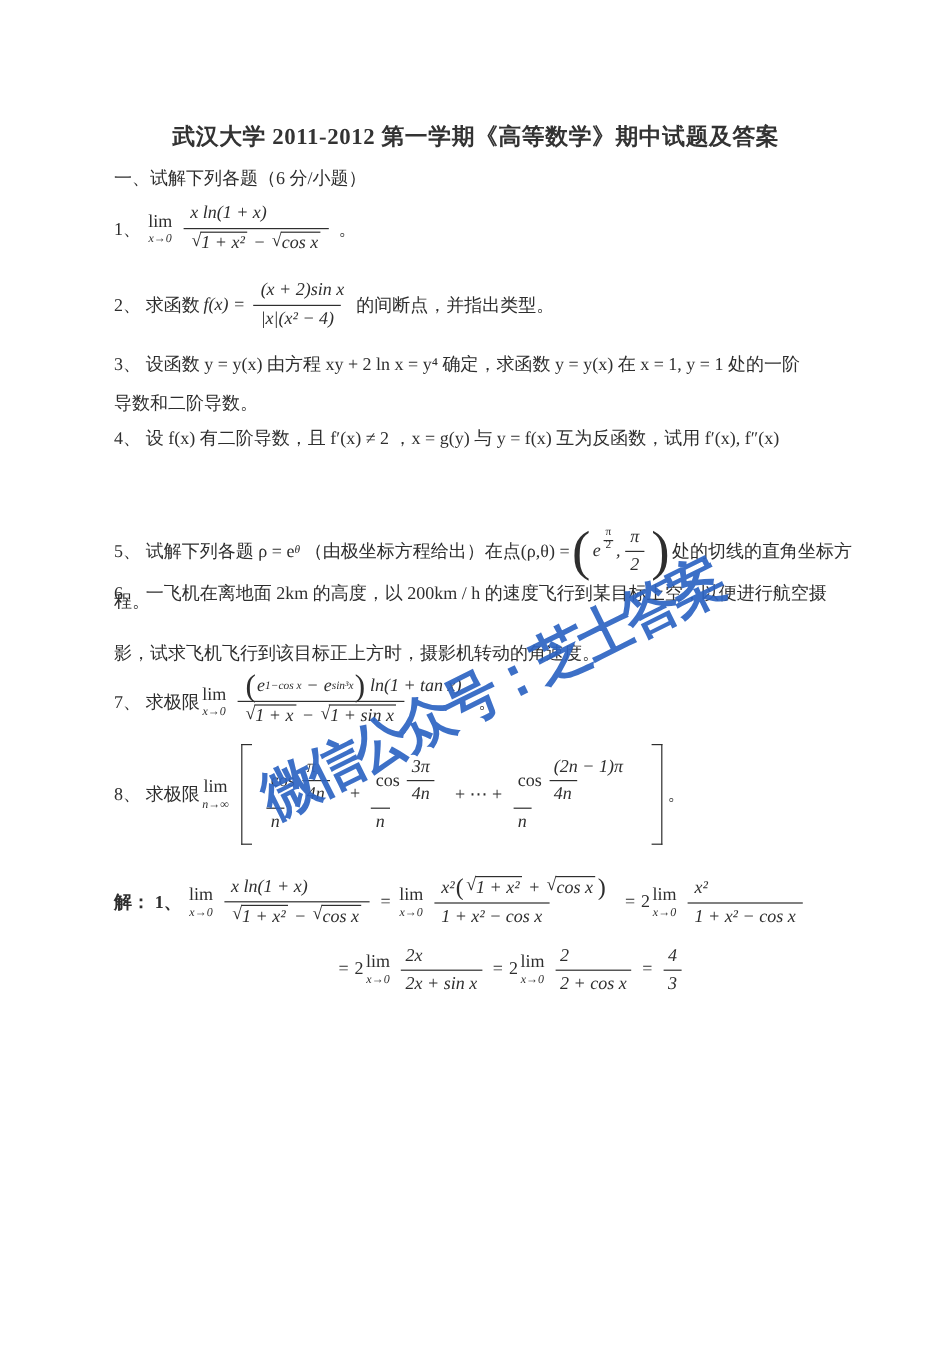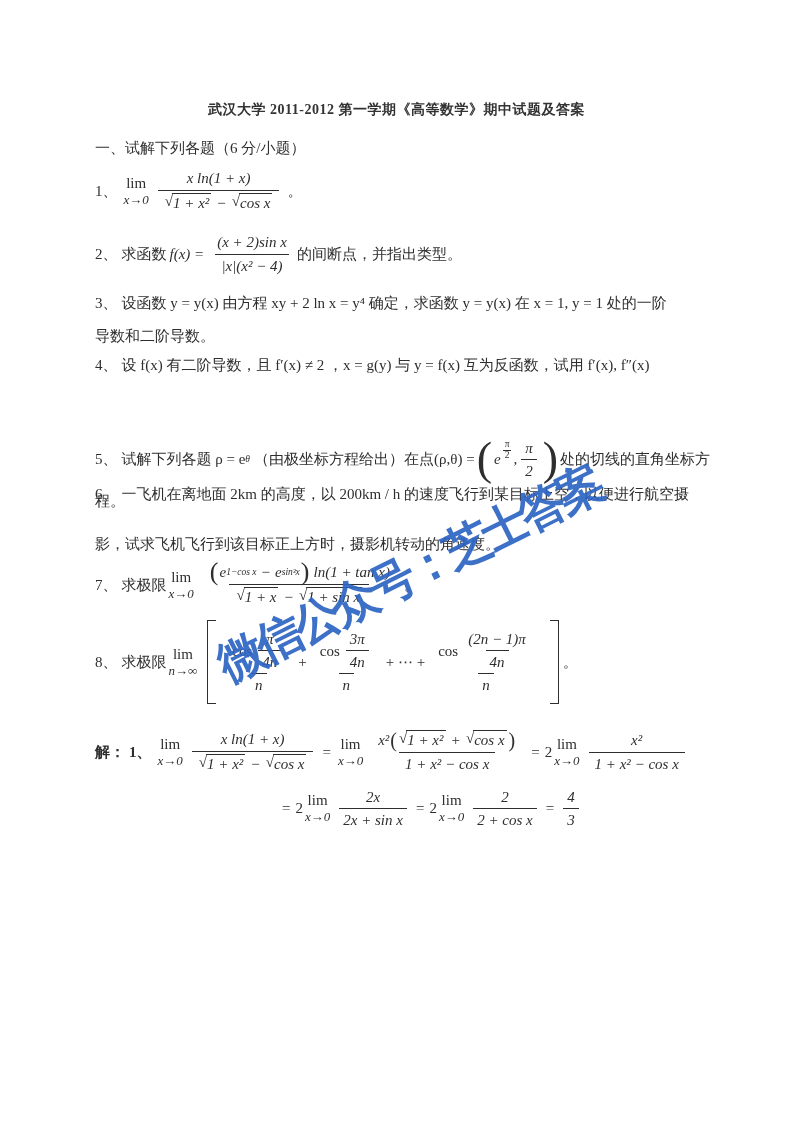--- a/index.html
+++ b/index.html
@@ -2,30 +2,30 @@
 <html><head>
 <meta charset="utf-8">
 <style>
   html,body{margin:0;padding:0;}
   body{width:793px;height:1122px;background:#ffffff;
        font-family:"Liberation Serif","DejaVu Serif",serif;color:#2e2e2e;}
   .page{position:relative;width:793px;height:1122px;background:#fff;overflow:hidden;}
   .abs{position:absolute;left:95px;width:616px;font-size:15px;}
   .row{display:flex;align-items:center;white-space:nowrap;}
   .title{position:absolute;left:0;top:101px;width:793px;margin:0;text-align:center;
-         font-size:14px;font-weight:bold;color:#333;letter-spacing:.5px;}
+         font-size:19px;font-weight:bold;color:#333;letter-spacing:.5px;}
   .m{font-style:italic;}
   .cjk{font-style:normal;}
   .lbl{font-style:normal;margin-right:4px;}
   
   .lim{display:inline-flex;flex-direction:column;align-items:center;line-height:1;margin:0 5px 0 2px;}
   .lim .lop{font-style:normal;text-align:center;}
-  .lim .lsub{font-size:13px;font-style:italic;margin-top:2px;}
-  
-  .frac{display:inline-flex;flex-direction:column;align-items:center;text-align:center;
+  .lim .lsub{font-size:10px;font-style:italic;margin-top:2px;}
+  
+  .frac{display:inline-flex;flex-direction:column;align-items:flex-start;text-align:center;
         margin:0 4px;vertical-align:middle;}
   .fn,.fd{display:flex;justify-content:center;align-items:center;line-height:1.2;padding:0 4px 2px;}
   .fd{border-top:1px solid #2e2e2e;padding:2px 4px 0;}
   
   .rad{display:inline-flex;align-items:flex-start;white-space:nowrap;margin:0 1px;}
   .rsign{line-height:1.15;font-style:normal;}
   .rbar{border-top:1px solid #2e2e2e;padding:1px 2px 0 1px;margin-left:-1px;line-height:1.15;}
   
   .sup{font-size:9.5px;vertical-align:7px;line-height:0;font-style:italic;}
   .expfrac{display:inline-flex;flex-direction:column;align-items:center;font-size:9.5px;

